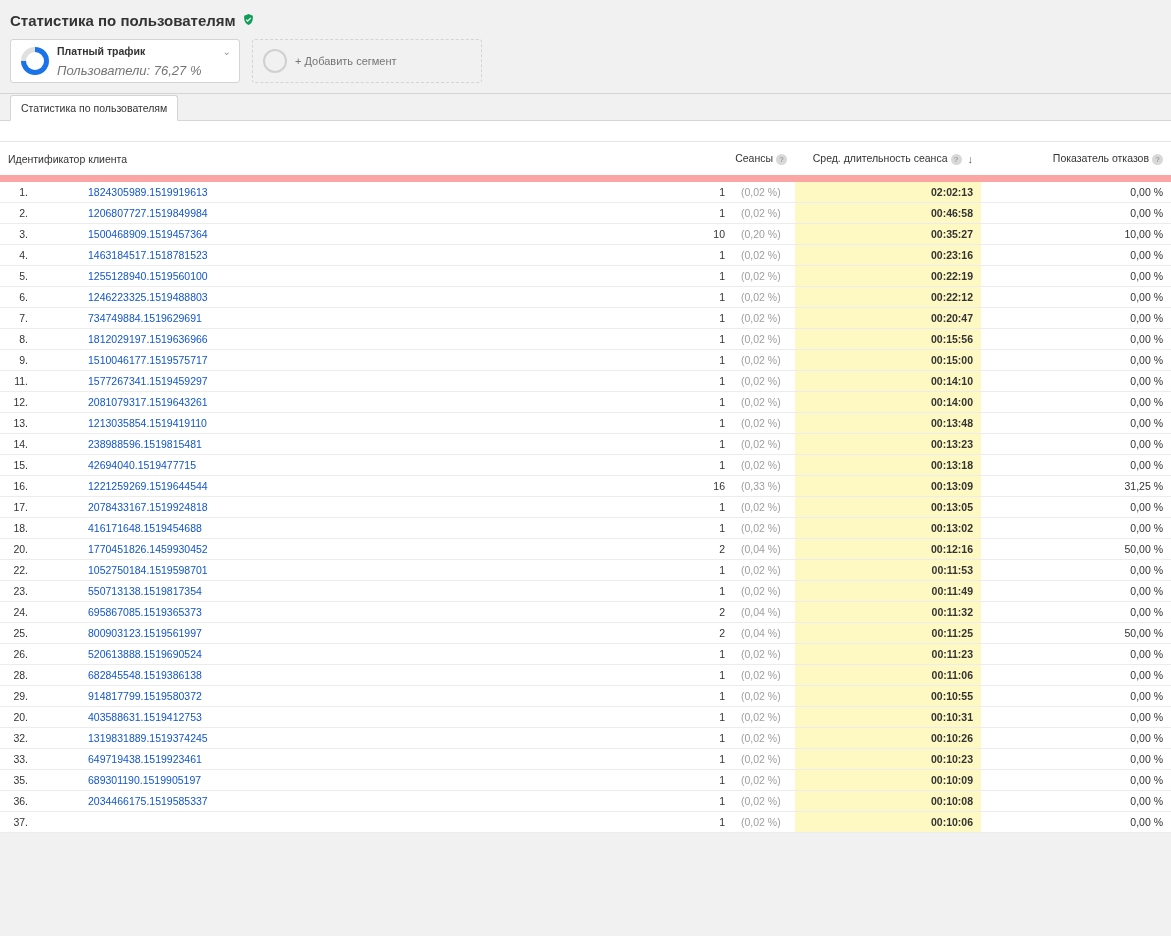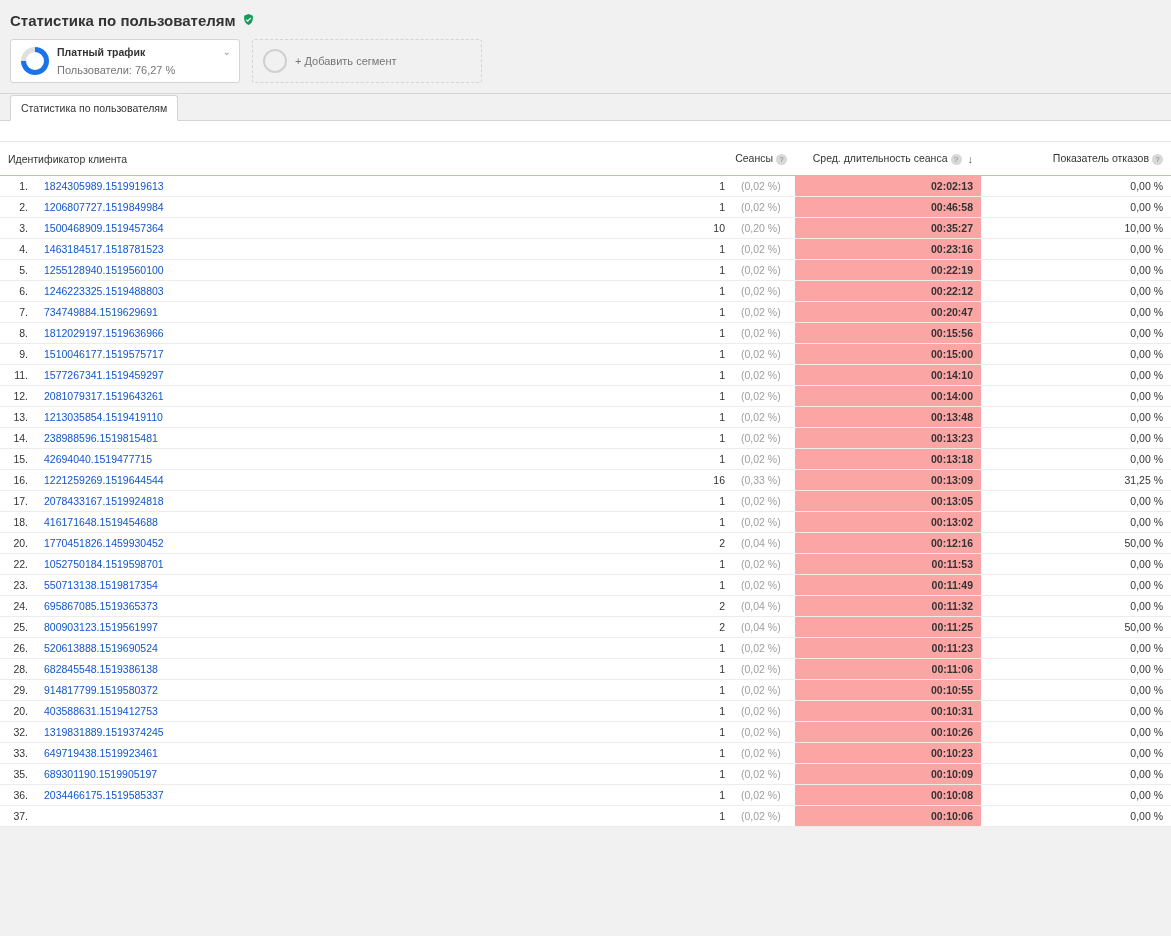--- a/index.html
+++ b/index.html
@@ -67,23 +67,24 @@
     border-radius: 50%;
     margin-right: 8px;
     flex-shrink:0;
   }
   .segment-label {
     font-weight: bold;
     font-size: 10.5px;
     color: #333;
   }
   .segment-sub {
-    font-size: 11px;
+    font-size: 13px;
     color: #757575;
     margin-top: 6px;
+    font-style: italic;
   }
   .segment-caret {
     position: absolute;
     right: 8px; top: 6px;
     color: #999;
     font-size: 10px;
   }
   .tab-row {
     background: #f1f1f1;
     border-bottom: 1px solid #d4d4d4;
@@ -112,21 +113,21 @@
     background: #fff;
     table-layout: fixed;
   }
   table.report th {
     font-weight: normal;
     color: #333;
     font-size: 10.5px;
     text-align: right;
     padding: 10px 8px;
     border-top: 1px solid #e5e5e5;
-    border-bottom: 1px solid #fca5a5;
+    border-bottom: 7px solid #fca5a5;
     vertical-align: middle;
   }
   table.report th.left { text-align: left; }
   .help-icon {
     display:inline-block;
     width:11px;height:11px;
     border-radius:50%;
     background:#d8d8d8;
     color:#888;
     font-size:8px;
@@ -136,24 +137,24 @@
     vertical-align: middle;
   }
   .sort-arrow { font-size: 11px; vertical-align: middle; margin-left: 6px; color:#5f5f5f;}
   table.report td {
     padding: 4px 8px;
     font-size: 10.5px;
     border-bottom: 1px solid #ececec;
     height: 18px;
   }
   td.idx { text-align: right; width: 34px; color:#333;}
-  td.client a { color: #1155cc; text-decoration: none;}
+  td.client a { color: #1155cc; text-decoration: none; margin-left: 44px;}
   td.num { text-align: right; }
   td.pct { color: #9e9e9e; font-size:10px; width:56px; text-align:left; padding-left:6px}
-  td.dur { text-align: right; font-weight: bold; background: #fca5a5; }
+  td.dur { text-align: right; font-weight: bold; background: #fef9c3; }
   td.bounce { text-align: right; }
   col.c-idx{width:36px;}
   col.c-client{}
   col.c-sess{width:60px;}
   col.c-pct{width:62px;}
   col.c-dur{width:186px;}
   col.c-bounce{width:190px;}
 </style>
 </head>
 <body>

